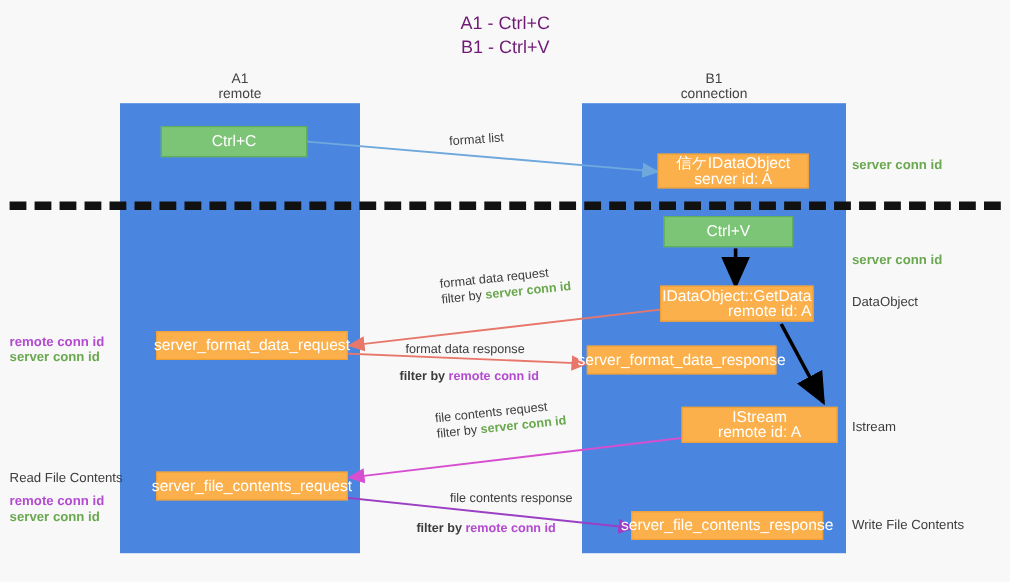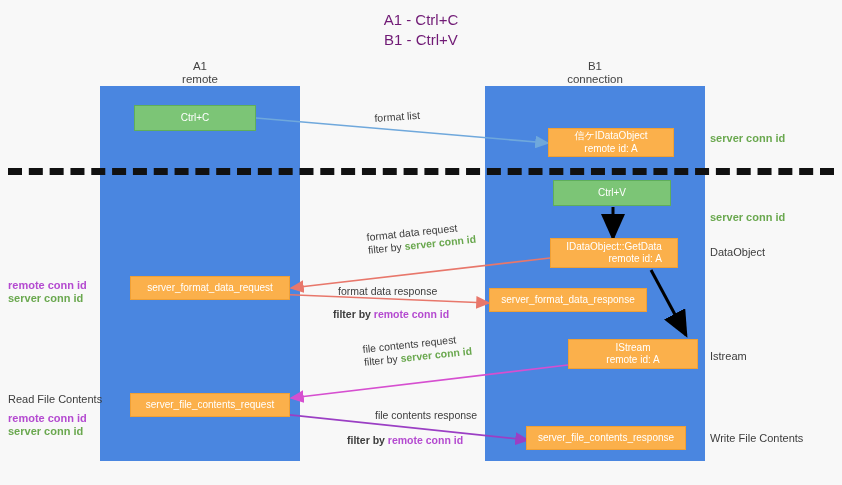--- a/index.html
+++ b/index.html
@@ -37,21 +37,21 @@
   .lane {
     background: #4a86e0;
   }
 
   
   .box {
     box-sizing: border-box;
     display: flex; align-items: center; justify-content: center;
     text-align: center;
     color: #ffffff;
-    font-size: 10px;
+    font-size: 13px;
     line-height: 12.5px;
     white-space: pre;
   }
   .box.green { background: #7cc576; border: 1px solid #5fae5a; }
   .box.orange { background: #fbb04b; border: 1px solid #f0a035; }
 
   
   .lbl {
     font-size: 10.5px;
     line-height: 13px;
@@ -128,23 +128,23 @@
     <line x1="568" y1="365" x2="291" y2="398" stroke="#d64fd0" stroke-width="1.6" marker-end="url(#ah-magenta)"></line>
 
     <line x1="130" y1="398" x2="528" y2="440" stroke="#9b3fc4" stroke-width="1.6" marker-end="url(#ah-purple)"></line>
   </svg>
 
   <div class="abs dashed"></div>
 
   <div class="abs box green" style="left:134px; top:105px; width:122px; height:26px;">Ctrl+C</div>
 
   <div class="abs box orange" style="left:548px; top:128px; width:126px; height:29px;">信ケIDataObject
-remote id: A</div>
+server id: A</div>
 
-  <div class="abs box green" style="left:553px; top:180px; width:118px; height:26px;">Ctrl+V</div>
+  <div class="abs box green" style="left:553px; top:180px; width:108px; height:26px;">Ctrl+V</div>
 
   <div class="abs box orange" style="left:550px; top:238px; width:128px; height:30px;text-align:right;">IDataObject::GetData
 remote id: A</div>
 
   <div class="abs box orange" style="left:568px; top:339px; width:130px; height:30px;">IStream
 remote id: A</div>
 
   <div class="abs box orange" style="left:489px; top:288px; width:158px; height:24px;">server_format_data_response</div>
 
   <div class="abs box orange" style="left:130px; top:276px; width:160px; height:24px;">server_format_data_request</div>

